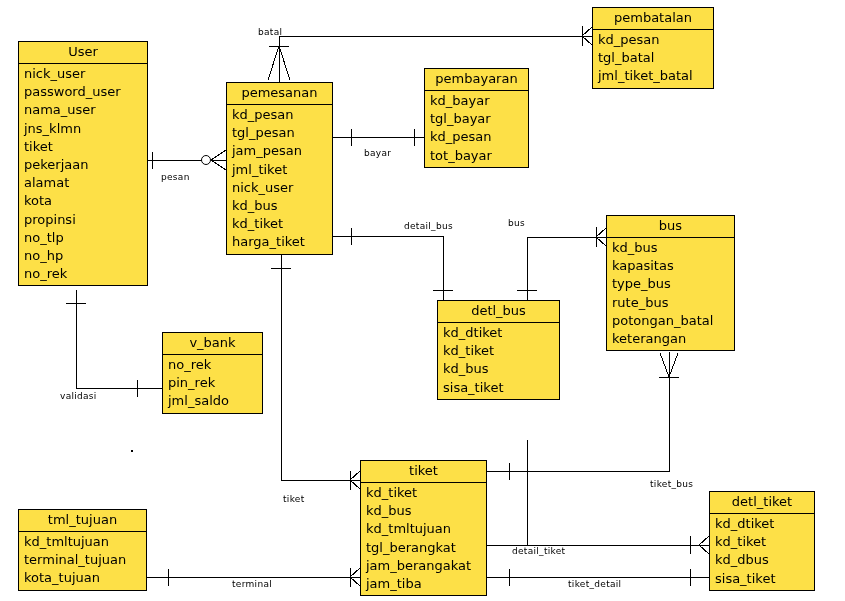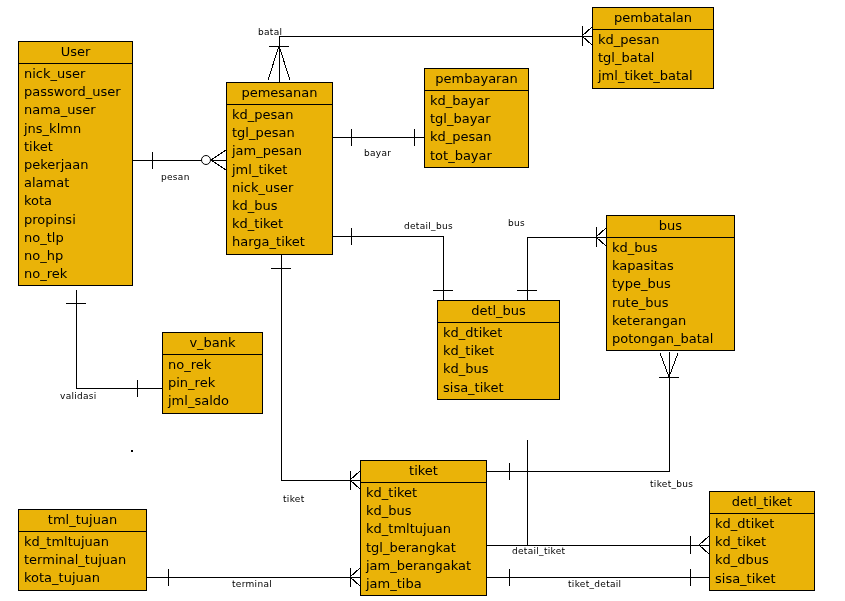--- a/index.html
+++ b/index.html
@@ -32,21 +32,21 @@
   }
   svg.lines circle {
     fill: #ffffff;
     stroke: #000000;
     stroke-width: 1;
   }
   .entity {
     position: absolute;
     box-sizing: border-box;
     border: 1px solid #000000;
-    background: #eab308;
+    background: #fde047;
     z-index: 5;
   }
   .entity .ent-title {
     text-align: center;
     font-size: 13px;
     color: #000000;
     border-bottom: 1px solid #000000;
     line-height: 20px;
     height: 21px;
     white-space: nowrap;
@@ -183,21 +183,21 @@
       <line x1="168" y1="569" x2="168" y2="586"></line>
       <line x1="350" y1="568" x2="350" y2="587"></line>
       <g class="crow">
         <line x1="350" y1="577" x2="360" y2="568"></line>
         <line x1="350" y1="577" x2="360" y2="586"></line>
       </g>
     </g>
 
   </svg>
 
-  <div class="entity" style="left:18px; top:41px; width:115px;">
+  <div class="entity" style="left:18px; top:41px; width:130px;">
     <div class="ent-title">User</div>
     <div class="ent-attrs">
       <div>nick_user</div>
       <div>password_user</div>
       <div>nama_user</div>
       <div>jns_klmn</div>
       <div>tiket</div>
       <div>pekerjaan</div>
       <div>alamat</div>
       <div>kota</div>
@@ -241,22 +241,22 @@
     </div>
   </div>
 
   <div class="entity" style="left:606px; top:215px; width:129px;">
     <div class="ent-title">bus</div>
     <div class="ent-attrs">
       <div>kd_bus</div>
       <div>kapasitas</div>
       <div>type_bus</div>
       <div>rute_bus</div>
+      <div>potongan_batal</div>
       <div>keterangan</div>
-      <div>potongan_batal</div>
     </div>
   </div>
 
   <div class="entity" style="left:437px; top:300px; width:123px;">
     <div class="ent-title">detl_bus</div>
     <div class="ent-attrs">
       <div>kd_dtiket</div>
       <div>kd_tiket</div>
       <div>kd_bus</div>
       <div>sisa_tiket</div>

